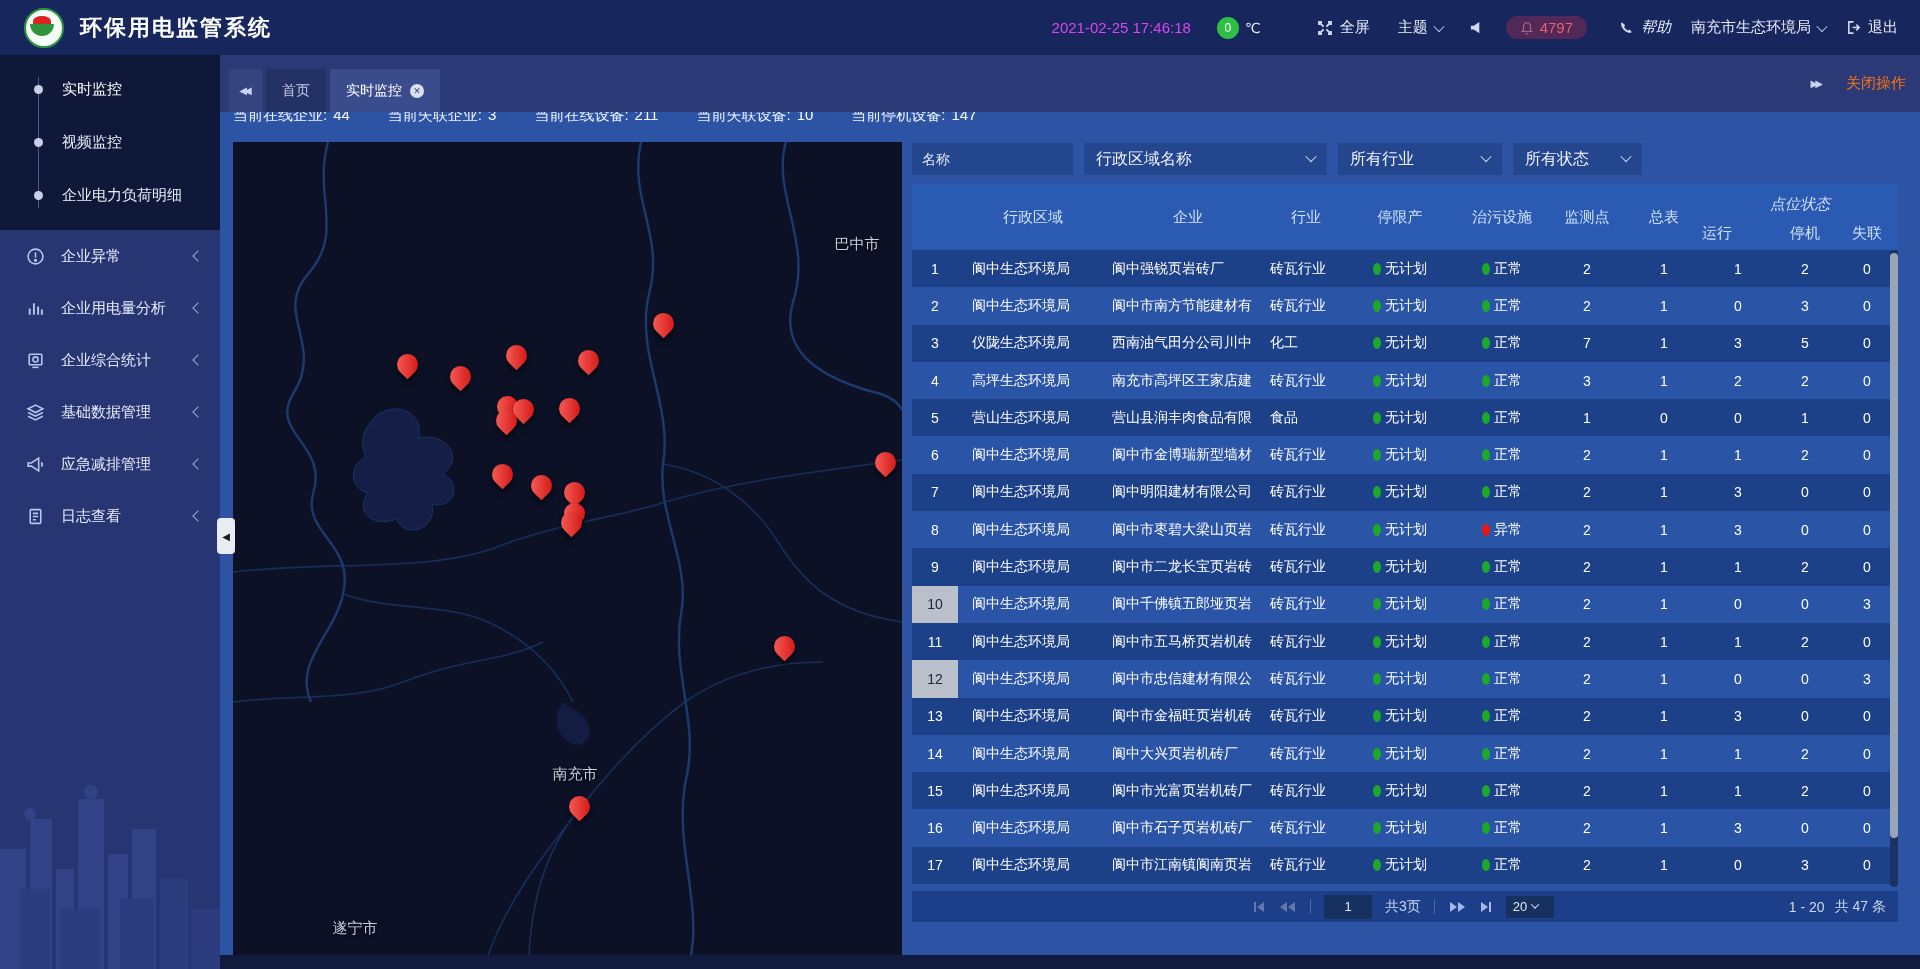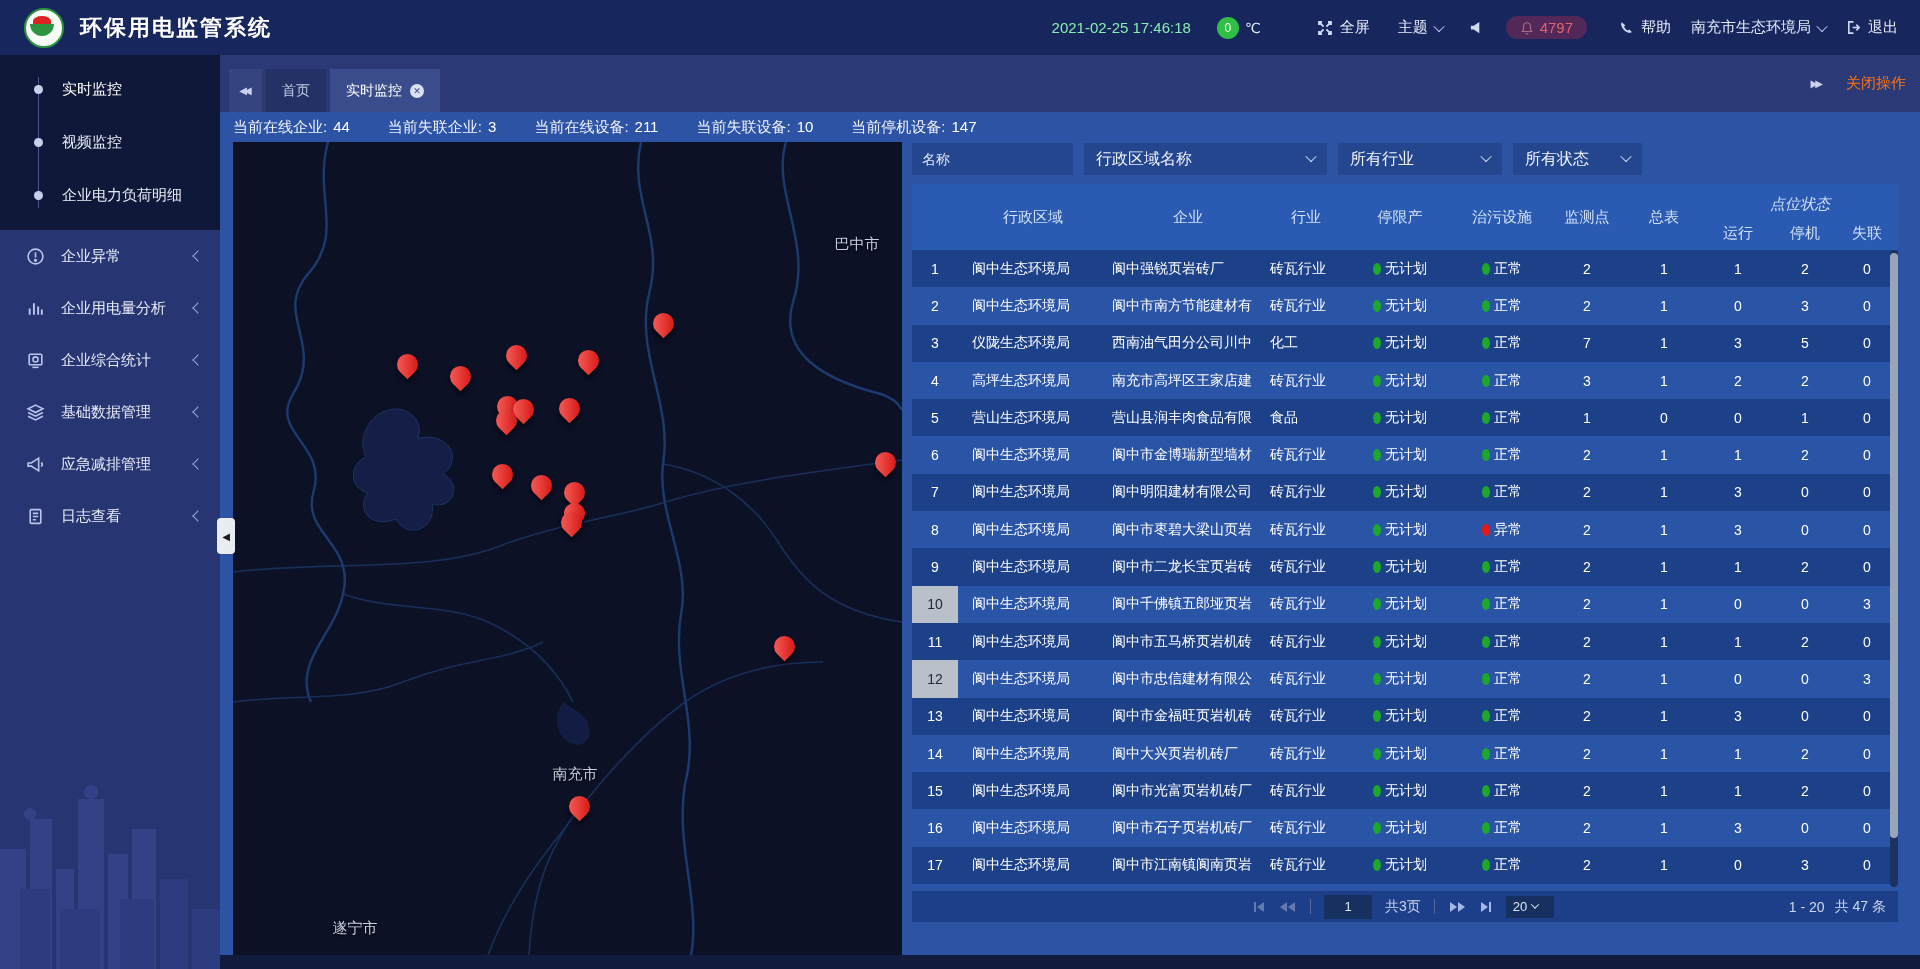--- a/index.html
+++ b/index.html
@@ -5,21 +5,21 @@
   html,body{margin:0;padding:0;background:#0c1430;font-family:"Liberation Sans","DejaVu Sans",sans-serif;}
   .app{position:relative;width:1920px;height:969px;background:#2d53a4;overflow:hidden;}
 
   
   .header{position:absolute;left:0;top:0;width:1920px;height:55px;background:#18265e;display:flex;align-items:center;color:#fff;z-index:30;}
   .logo{width:36px;height:36px;border-radius:50%;margin-left:24px;background:#f5fbf5;border:2px solid #2e9440;position:relative;flex:0 0 auto;}
   .logo::before{content:"";position:absolute;left:7px;top:6px;width:18px;height:10px;background:#d22;border-radius:50% 50% 10% 10%;}
   .logo::after{content:"";position:absolute;left:4px;top:14px;width:24px;height:12px;background:#2e9440;border-radius:0 0 24px 24px;}
   .app-title{font-size:22px;font-weight:bold;letter-spacing:2px;margin-left:16px;}
   .header-right{margin-left:auto;display:flex;align-items:center;padding-right:22px;font-size:15px;color:#e7ecf9;}
-  .h-datetime{color:#86efac;}
+  .h-datetime{color:#d946ef;}
   .temp-badge{width:22px;height:22px;border-radius:50%;background:#2fbf45;color:#fff;font-size:12px;display:flex;align-items:center;justify-content:center;margin-left:26px;}
   .temp-unit{margin-left:6px;font-size:14px;}
   .h-item{display:flex;align-items:center;gap:7px;cursor:pointer;}
   .h-icon{display:flex;align-items:center;color:#cfd9f2;}
   .bell-pill{display:flex;align-items:center;gap:6px;background:rgba(150,45,80,.45);border-radius:12px;padding:3px 14px;color:#e8606f;margin-left:22px;cursor:pointer;}
   .bell-pill .h-icon{opacity:.55;color:#e8a0aa;}
   .chev{display:inline-block;width:7px;height:7px;border-right:1.6px solid currentColor;border-bottom:1.6px solid currentColor;transform:rotate(45deg) translate(-1px,-1px);}
   .chev-left{transform:rotate(135deg);}
 
   
@@ -39,21 +39,21 @@
   .tabbar{position:absolute;left:220px;top:55px;width:1700px;height:57px;background:#2b3a76;display:flex;align-items:flex-end;z-index:10;}
   .tab-scroll{height:43px;width:30px;background:#35447f;color:#c9d3ee;display:flex;align-items:center;justify-content:center;font-size:10px;letter-spacing:-3px;cursor:pointer;margin-left:9px;padding-right:3px;}
   .tab{height:43px;display:flex;align-items:center;padding:0 16px;font-size:14px;color:#c3cce6;background:#233165;margin-left:4px;cursor:pointer;gap:8px;}
   .tab.active{background:#3a4c8c;color:#fff;}
   .tab-close{width:14px;height:14px;border-radius:50%;background:#d9e0ef;color:#36468a;font-size:9px;line-height:14px;text-align:center;cursor:pointer;}
   .tabbar-right{margin-left:auto;display:flex;align-items:center;height:57px;gap:26px;padding-right:14px;}
   .tab-scroll-r{background:transparent;color:#c9d3ee;font-size:10px;letter-spacing:-3px;cursor:pointer;}
   .close-ops{color:#f97316;font-size:15px;cursor:pointer;}
 
   
-  .stats{position:absolute;left:233px;top:112px;height:30px;display:flex;align-items:center;gap:38px;color:#eef2fc;font-size:15px;z-index:5;}
+  .stats{position:absolute;left:233px;top:100px;height:30px;display:flex;align-items:center;gap:38px;color:#eef2fc;font-size:15px;z-index:5;}
   .stat{display:flex;gap:6px;}
   .stat .sv{color:#fff;}
 
   
   .map{position:absolute;left:233px;top:142px;width:669px;height:813px;background:#0d1126;overflow:hidden;z-index:5;}
   .map svg.geo{position:absolute;left:0;top:0;}
   .map-label{position:absolute;transform:translate(-50%,-50%);color:#c6d1e4;font-size:15px;text-shadow:0 1px 3px #000;white-space:nowrap;}
   .pin{position:absolute;width:21px;height:21px;border-radius:50% 50% 50% 0;transform:rotate(-45deg);background:linear-gradient(135deg,#f25550 20%,#d81f1c 80%);box-shadow:-3px 3px 5px rgba(0,0,0,.55);}
   .map-toggle{position:absolute;left:217px;top:518px;width:18px;height:36px;background:#e9edf3;border-radius:4px;color:#1b1b1b;display:flex;align-items:center;justify-content:center;font-size:10px;cursor:pointer;z-index:25;}
 
@@ -75,21 +75,21 @@
   .c-region{width:150px;flex:0 0 auto;}
   .c-company{width:160px;flex:0 0 auto;}
   .c-industry{width:76px;flex:0 0 auto;}
   .c-limit{width:112px;flex:0 0 auto;}
   .c-fac{width:92px;flex:0 0 auto;}
   .c-mon{width:78px;flex:0 0 auto;}
   .c-meter{width:76px;flex:0 0 auto;}
   .c-group{width:196px;flex:0 0 auto;display:flex;flex-direction:column;}
   .c-group-top{height:30px;display:flex;align-items:flex-end;justify-content:center;font-style:italic;padding-bottom:2px;}
   .c-group-bottom{flex:1;display:flex;align-items:center;}
-  .c-run{width:72px;text-align:center;}
+  .c-run{width:72px;}
   .c-stop{width:62px;text-align:center;}
   .c-lost{width:62px;text-align:center;}
 
   .tbody{height:637px;overflow:hidden;position:relative;}
   .trow{height:37.3px;display:flex;align-items:center;color:#fff;font-size:14px;}
   .trow.odd{background:#1d4189;}
   .trow.even{background:#2a54a6;}
   .td{overflow:hidden;white-space:nowrap;}
   .td.c-no{display:flex;align-items:center;justify-content:center;height:100%;}
   .td.c-no.sel{background:#b9c0ca;color:#22293a;}
@@ -149,21 +149,21 @@
         </span>
       </span>
       <span class="bell-pill">
         <span class="h-icon">
           <svg width="14" height="14" viewBox="0 0 16 16" fill="none" stroke="currentColor" stroke-width="1.4">
               <path d="M8 2c-2.6 0-4 1.8-4 4.5V10l-1.4 2h10.8L12 10V6.5C12 3.8 10.6 2 8 2zM6.6 14a1.6 1.6 0 0 0 2.8 0"></path>
             </svg>
         </span>
         <span>4797</span>
       </span>
-      <span class="h-item" style="margin-left:32px;">
+      <span class="h-item" style="margin-left:32px;font-style:italic;">
         <span class="h-icon">
           <svg width="15" height="15" viewBox="0 0 16 16">
               <path d="M3 2.5c-.8.8-1 2.2-.4 3.9.6 1.8 1.9 3.7 3.6 5.1 1.7 1.4 3.6 2.2 5.2 2.2 1 0 1.8-.3 2.2-.9l-2.5-2.6-1.6 1c-1.6-.6-3.4-2.4-4.1-4l1.2-1.5L3 2.5z" fill="currentColor"></path>
             </svg>
         </span>
         <span>帮助</span>
       </span>
       <span class="h-item" style="margin-left:20px;">
         <span>南充市生态环境局</span>
         <span class="chev" style="color:#b9c5ea;"></span>

